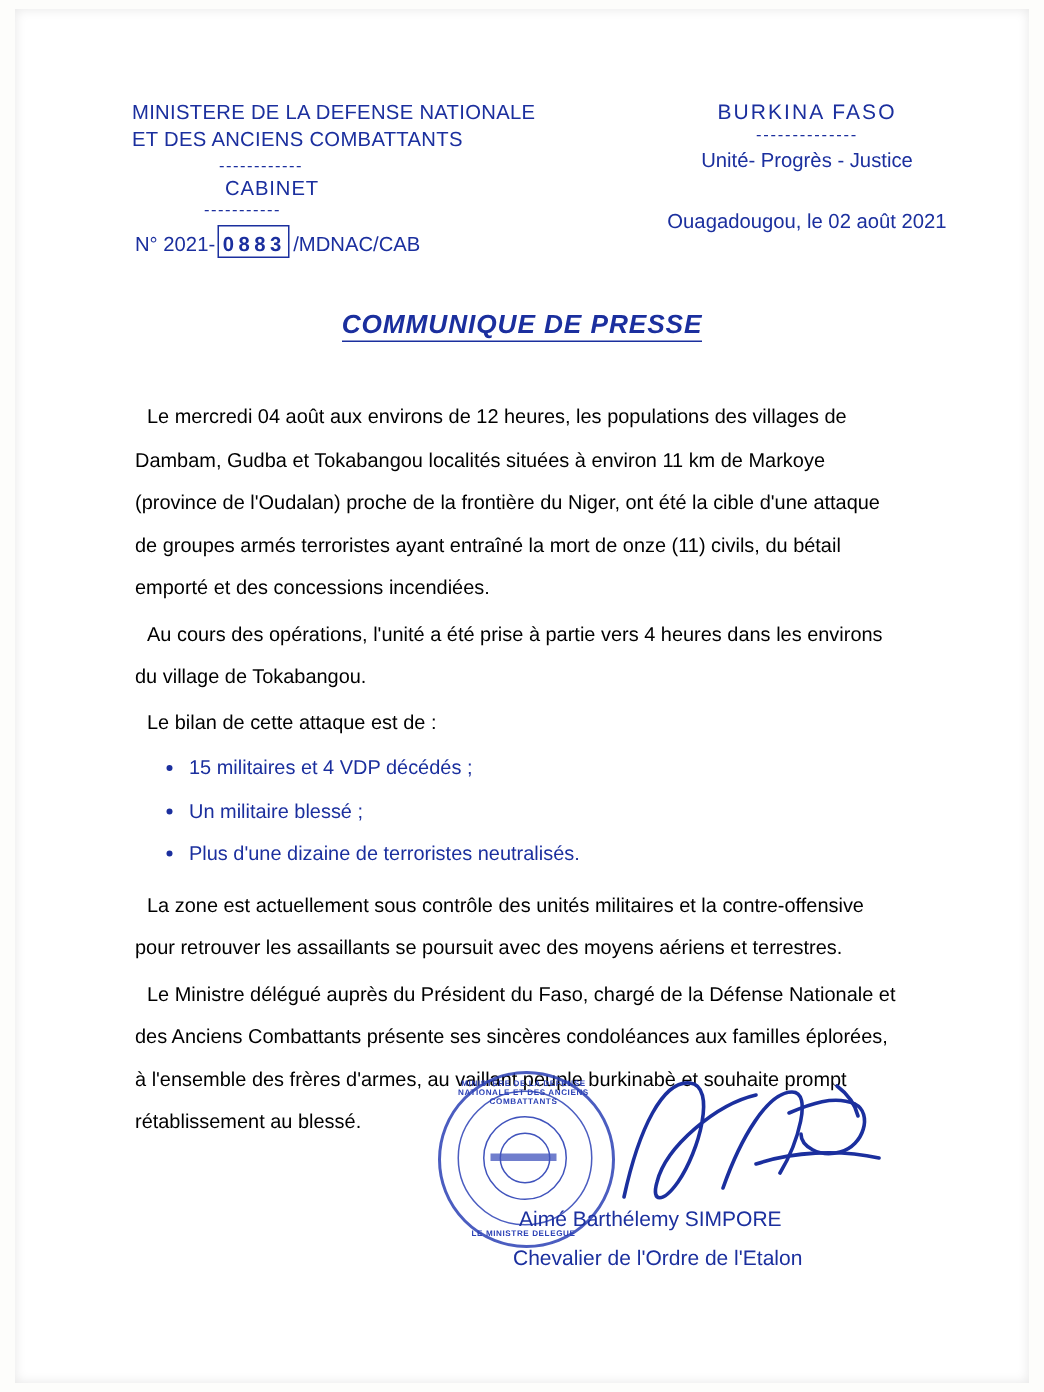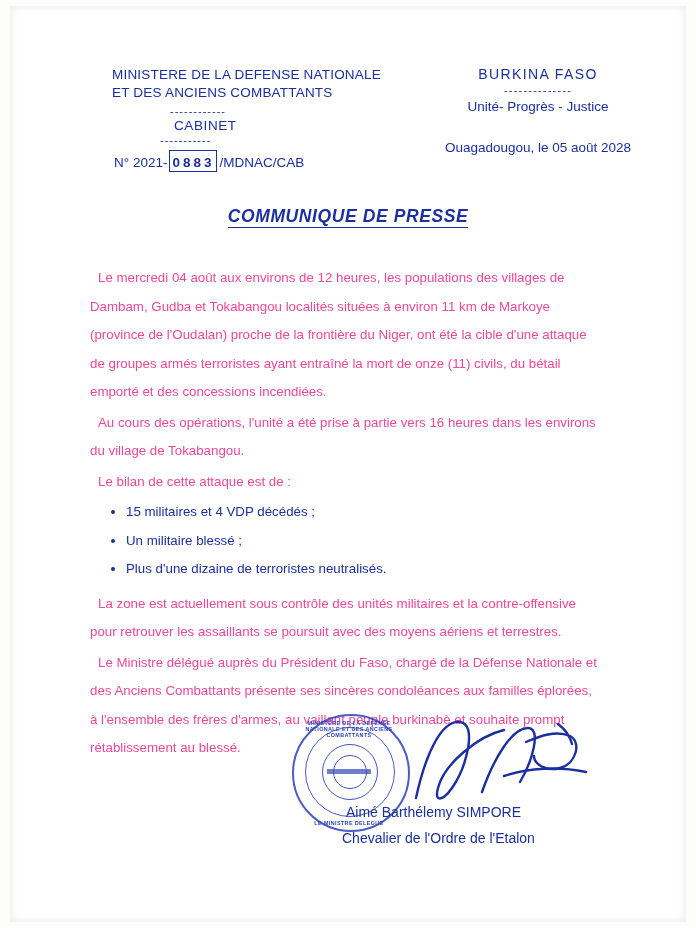--- a/index.html
+++ b/index.html
@@ -46,21 +46,20 @@
     left: 0;
     width: 676px;
     height: 120px;
   }
   .hdr-left {
     position: absolute;
     left: 78px;
     top: 0;
     width: 300px;
     text-align: left;
-    margin-left: 24px;
   }
   .hdr-left .line1,
   .hdr-left .line2 {
     font-size: 13.5px;
     letter-spacing: 0.2px;
     line-height: 18px;
     color: #1b2f9e;
     white-space: nowrap;
   }
   .dash-sm {
@@ -151,21 +150,21 @@
   .body {
     position: absolute;
     top: 258px;
     left: 80px;
     width: 512px;
   }
   .body p {
     margin: 0 0 2px 0;
     font-size: 13.3px;
     line-height: 28.5px;
-    color: #ec4899;
+    color: #000000;
     text-align: left;
   }
   .body p.indent {
     text-indent: 8px;
   }
   .bullets {
     margin: 0 0 6px 0;
     padding-left: 36px;
     list-style: disc;
   }
@@ -279,32 +278,32 @@
           <div class="dash-sm2">-----------</div>
           <div class="numline">
             <span>N° 2021-</span><span class="numbox">0883</span><span>/MDNAC/CAB</span>
           </div>
         </div>
 
         <div class="hdr-right">
           <div class="country">BURKINA  FASO</div>
           <div class="dash">--------------</div>
           <div class="motto">Unité- Progrès - Justice</div>
-          <div class="place">Ouagadougou, le 05 août 2028</div>
+          <div class="place">Ouagadougou, le 02 août 2021</div>
         </div>
 
       </div>
 
       <div class="title">
         <span>COMMUNIQUE DE PRESSE</span>
       </div>
 
       <div class="body">
         <p class="indent">Le mercredi 04 août aux environs de 12 heures, les populations des villages de Dambam, Gudba et Tokabangou localités situées à environ 11 km de Markoye (province de l'Oudalan) proche de la frontière du Niger, ont été la cible d'une attaque de groupes armés terroristes ayant entraîné la mort de onze (11) civils, du bétail emporté et des concessions incendiées.</p>
-        <p class="indent">Au cours des opérations, l'unité a été prise à partie vers 16 heures dans les environs du village de Tokabangou.</p>
+        <p class="indent">Au cours des opérations, l'unité a été prise à partie vers 4 heures dans les environs du village de Tokabangou.</p>
         <p class="indent">Le bilan de cette attaque est de :</p>
 
         <ul class="bullets">
           <li>15 militaires et 4 VDP décédés ;</li>
           <li>Un militaire blessé ;</li>
           <li>Plus d'une dizaine de terroristes neutralisés.</li>
         </ul>
 
         <p class="indent">La zone est actuellement sous contrôle des unités militaires et la contre-offensive pour retrouver les assaillants se poursuit avec des moyens aériens et terrestres.</p>
         <p class="indent">Le Ministre délégué auprès du Président du Faso, chargé de la Défense Nationale et des Anciens Combattants présente ses sincères condoléances aux familles éplorées, à l'ensemble des frères d'armes, au vaillant peuple burkinabè et souhaite prompt rétablissement au blessé.</p>

